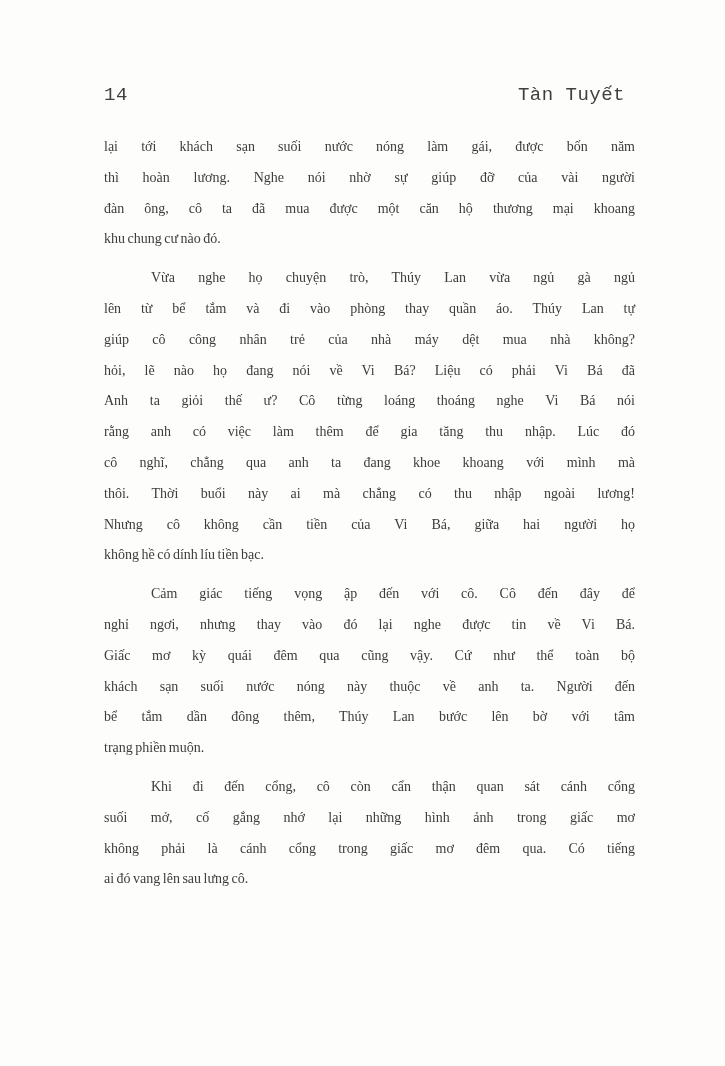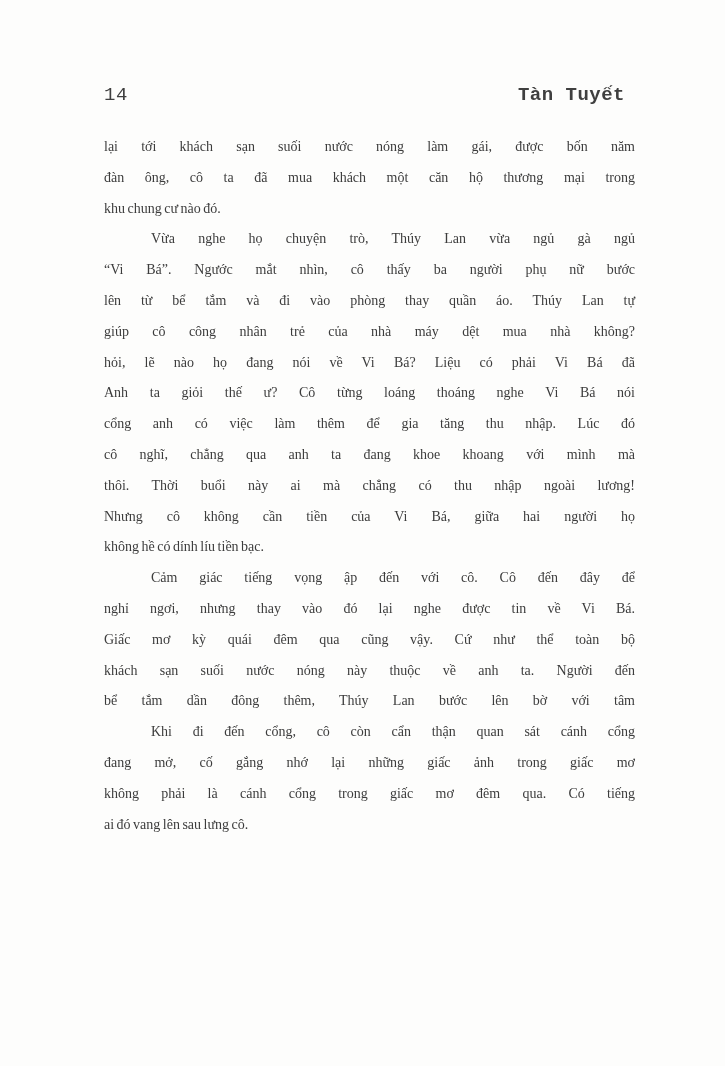--- a/index.html
+++ b/index.html
@@ -31,71 +31,72 @@
     font-family: "Liberation Mono", "DejaVu Sans Mono", monospace;
     font-size: 19px;
     line-height: 24px;
     color: #3f3f3f;
   }
   .page-num {
     letter-spacing: 0.5px;
   }
   .running-title {
     letter-spacing: 0.5px;
-    font-weight: bold;
   }
   .body-text {
     position: absolute;
     top: 132px;
     left: 104px;
     width: 531px;
     font-size: 14px;
     line-height: 30.8px;
     word-spacing: -1px;
   }
   .line {
     text-align: justify;
     text-align-last: justify;
   }
   .line.para-end {
     text-align-last: left;
   }
   .line.indent {
     text-indent: 47px;
+    margin-top: 8px;
   }
 </style>
 </head>
 <body>
 
 <div class="page">
 
   <div class="running-header">
     <span class="page-num">14</span>
     <span class="running-title">Tàn Tuyết</span>
   </div>
 
   <div class="body-text" id="body-text">
       <div class="line">lại tới khách sạn suối nước nóng làm gái, được bốn năm</div>
-      <div class="line">đàn ông, cô ta đã mua khách một căn hộ thương mại trong</div>
+      <div class="line">thì hoàn lương. Nghe nói nhờ sự giúp đỡ của vài người</div>
+      <div class="line">đàn ông, cô ta đã mua được một căn hộ thương mại khoang</div>
       <div class="line para-end">khu chung cư nào đó.</div>
       <div class="line indent">Vừa nghe họ chuyện trò, Thúy Lan vừa ngủ gà ngủ</div>
-      <div class="line">“Vi Bá”. Ngước mắt nhìn, cô thấy ba người phụ nữ bước</div>
       <div class="line">lên từ bể tắm và đi vào phòng thay quần áo. Thúy Lan tự</div>
       <div class="line">giúp cô công nhân trẻ của nhà máy dệt mua nhà không?</div>
       <div class="line">hỏi, lẽ nào họ đang nói về Vi Bá? Liệu có phải Vi Bá đã</div>
       <div class="line">Anh ta giỏi thế ư? Cô từng loáng thoáng nghe Vi Bá nói</div>
-      <div class="line">cổng anh có việc làm thêm để gia tăng thu nhập. Lúc đó</div>
+      <div class="line">rằng anh có việc làm thêm để gia tăng thu nhập. Lúc đó</div>
       <div class="line">cô nghĩ, chẳng qua anh ta đang khoe khoang với mình mà</div>
       <div class="line">thôi. Thời buổi này ai mà chẳng có thu nhập ngoài lương!</div>
       <div class="line">Nhưng cô không cần tiền của Vi Bá, giữa hai người họ</div>
       <div class="line para-end">không hề có dính líu tiền bạc.</div>
       <div class="line indent">Cảm giác tiếng vọng ập đến với cô. Cô đến đây để</div>
       <div class="line">nghỉ ngơi, nhưng thay vào đó lại nghe được tin về Vi Bá.</div>
       <div class="line">Giấc mơ kỳ quái đêm qua cũng vậy. Cứ như thể toàn bộ</div>
       <div class="line">khách sạn suối nước nóng này thuộc về anh ta. Người đến</div>
       <div class="line">bể tắm dần đông thêm, Thúy Lan bước lên bờ với tâm</div>
+      <div class="line para-end">trạng phiền muộn.</div>
       <div class="line indent">Khi đi đến cổng, cô còn cẩn thận quan sát cánh cổng</div>
-      <div class="line">đang mở, cố gắng nhớ lại những giấc ảnh trong giấc mơ</div>
+      <div class="line">suối mở, cố gắng nhớ lại những hình ảnh trong giấc mơ</div>
       <div class="line">không phải là cánh cổng trong giấc mơ đêm qua. Có tiếng</div>
       <div class="line para-end">ai đó vang lên sau lưng cô.</div>
     </div>
 
 </div>
 
 </body></html>

